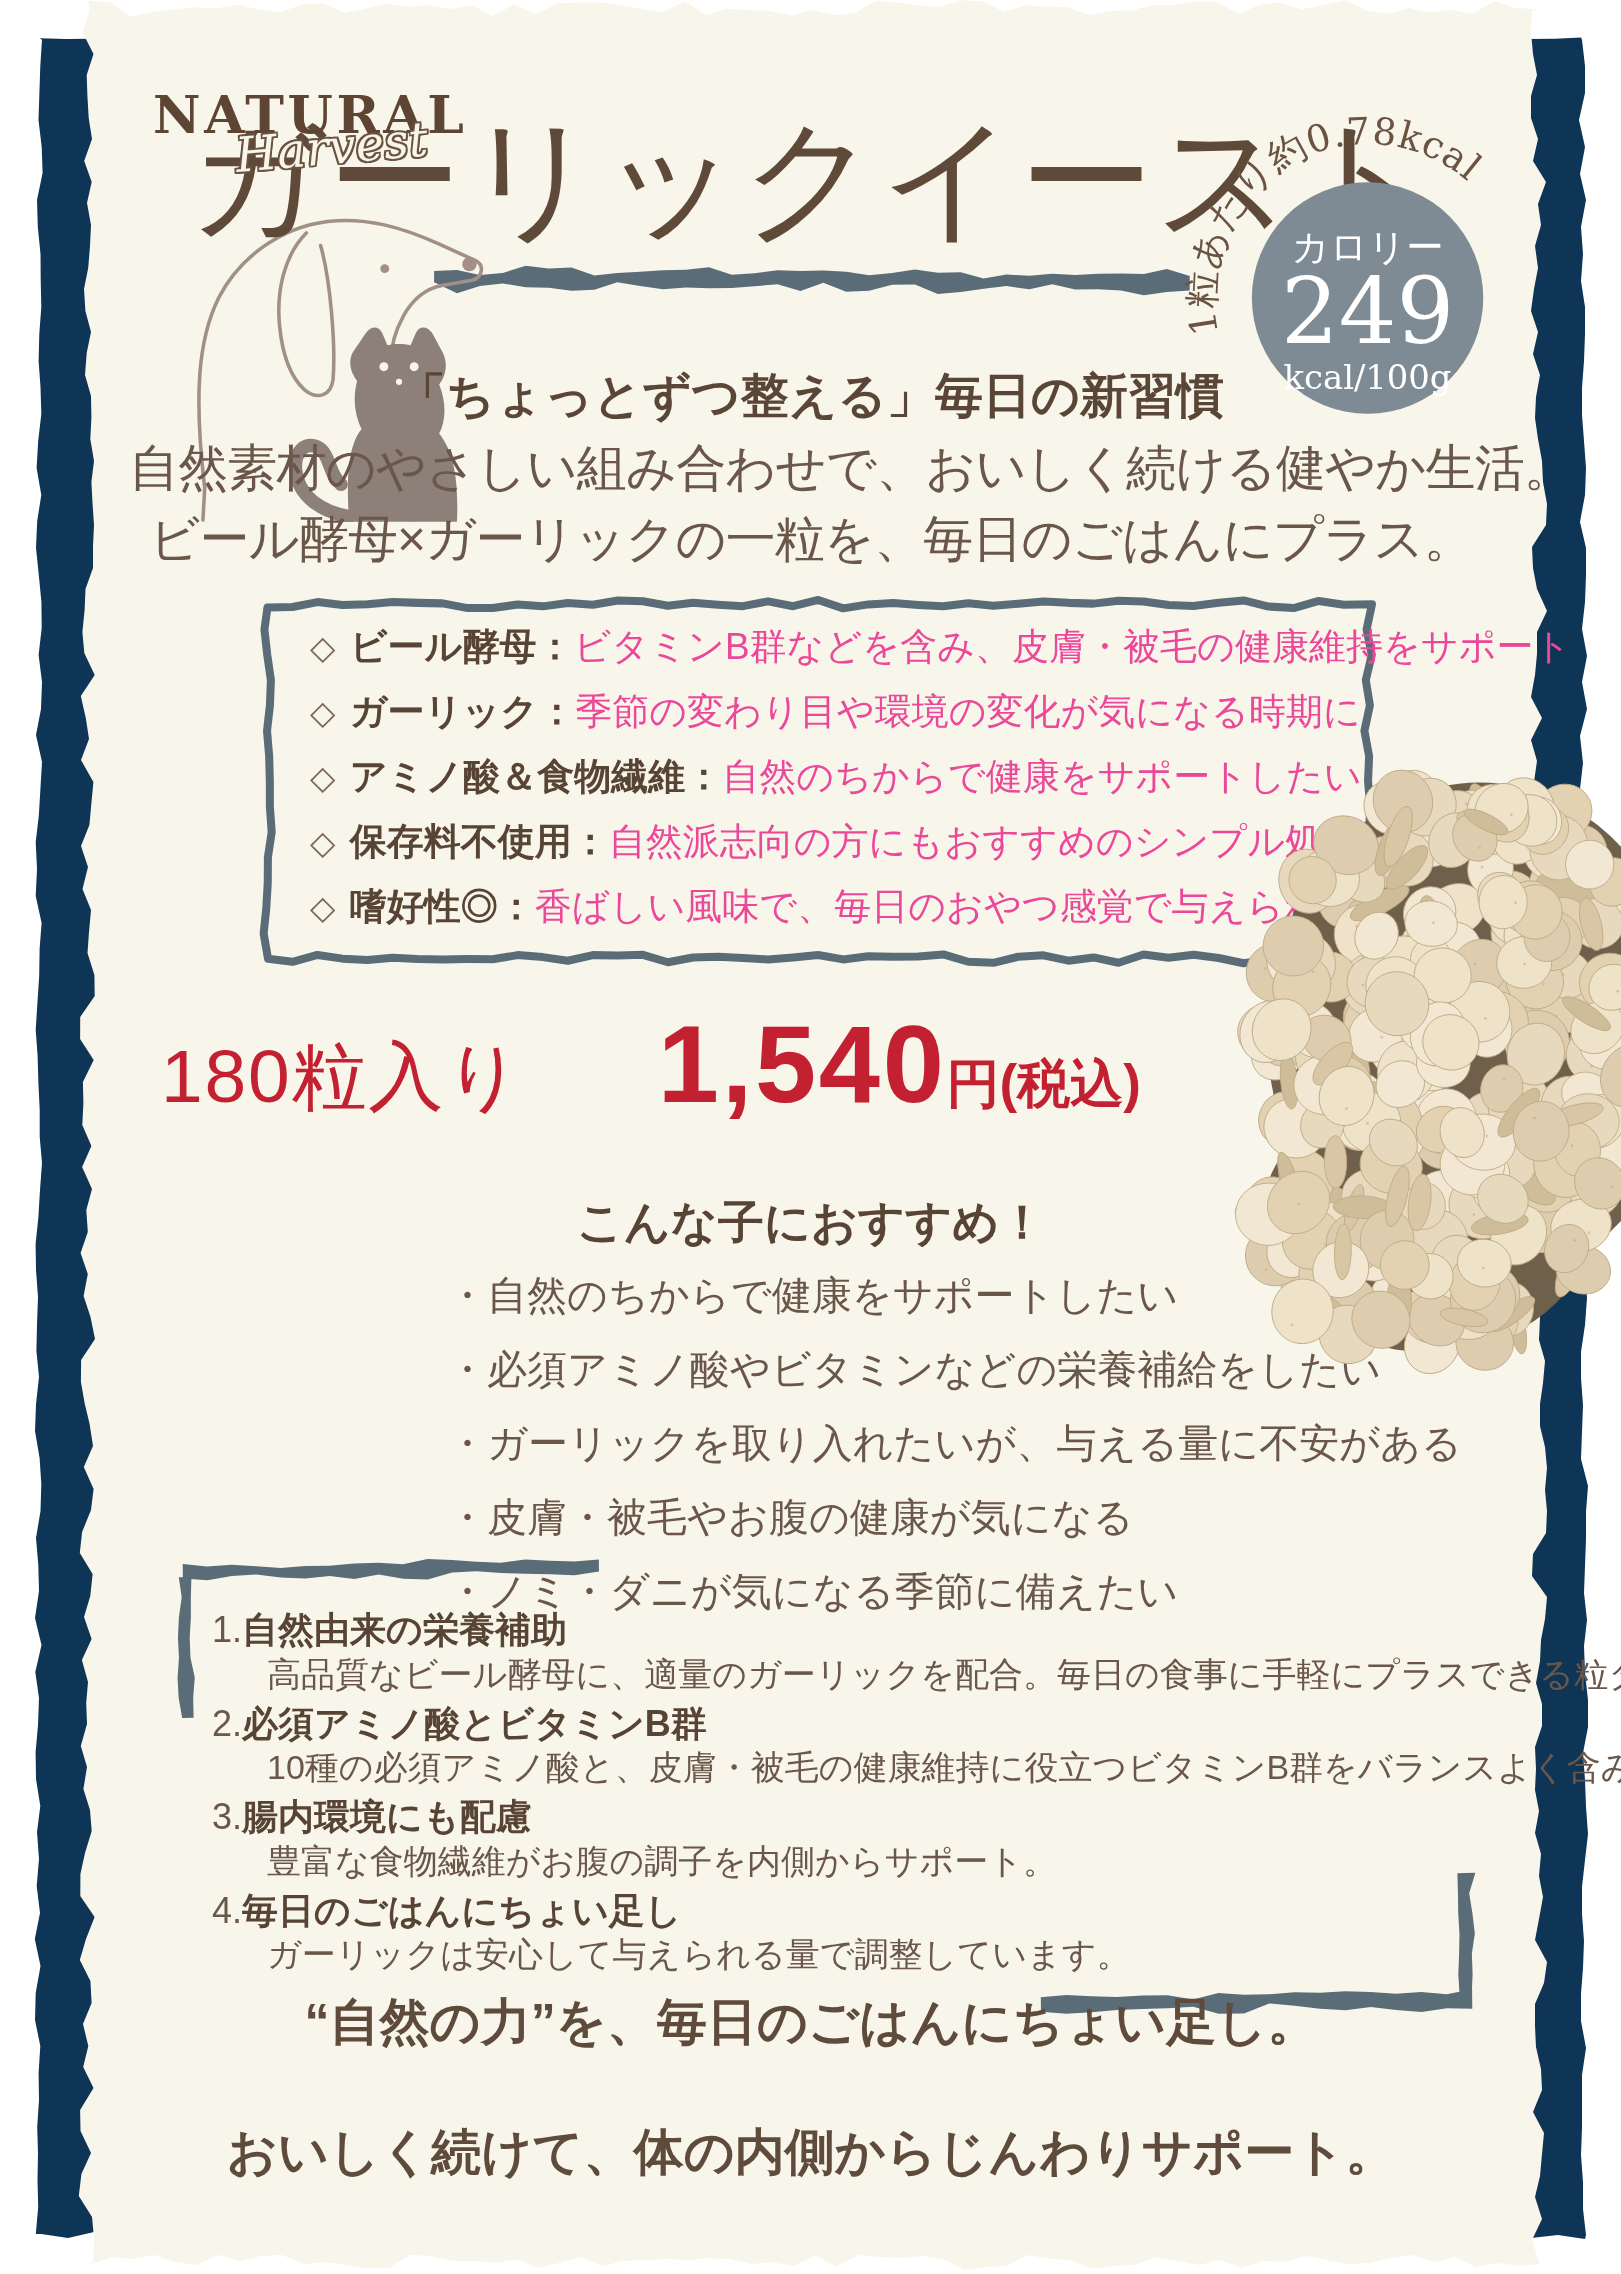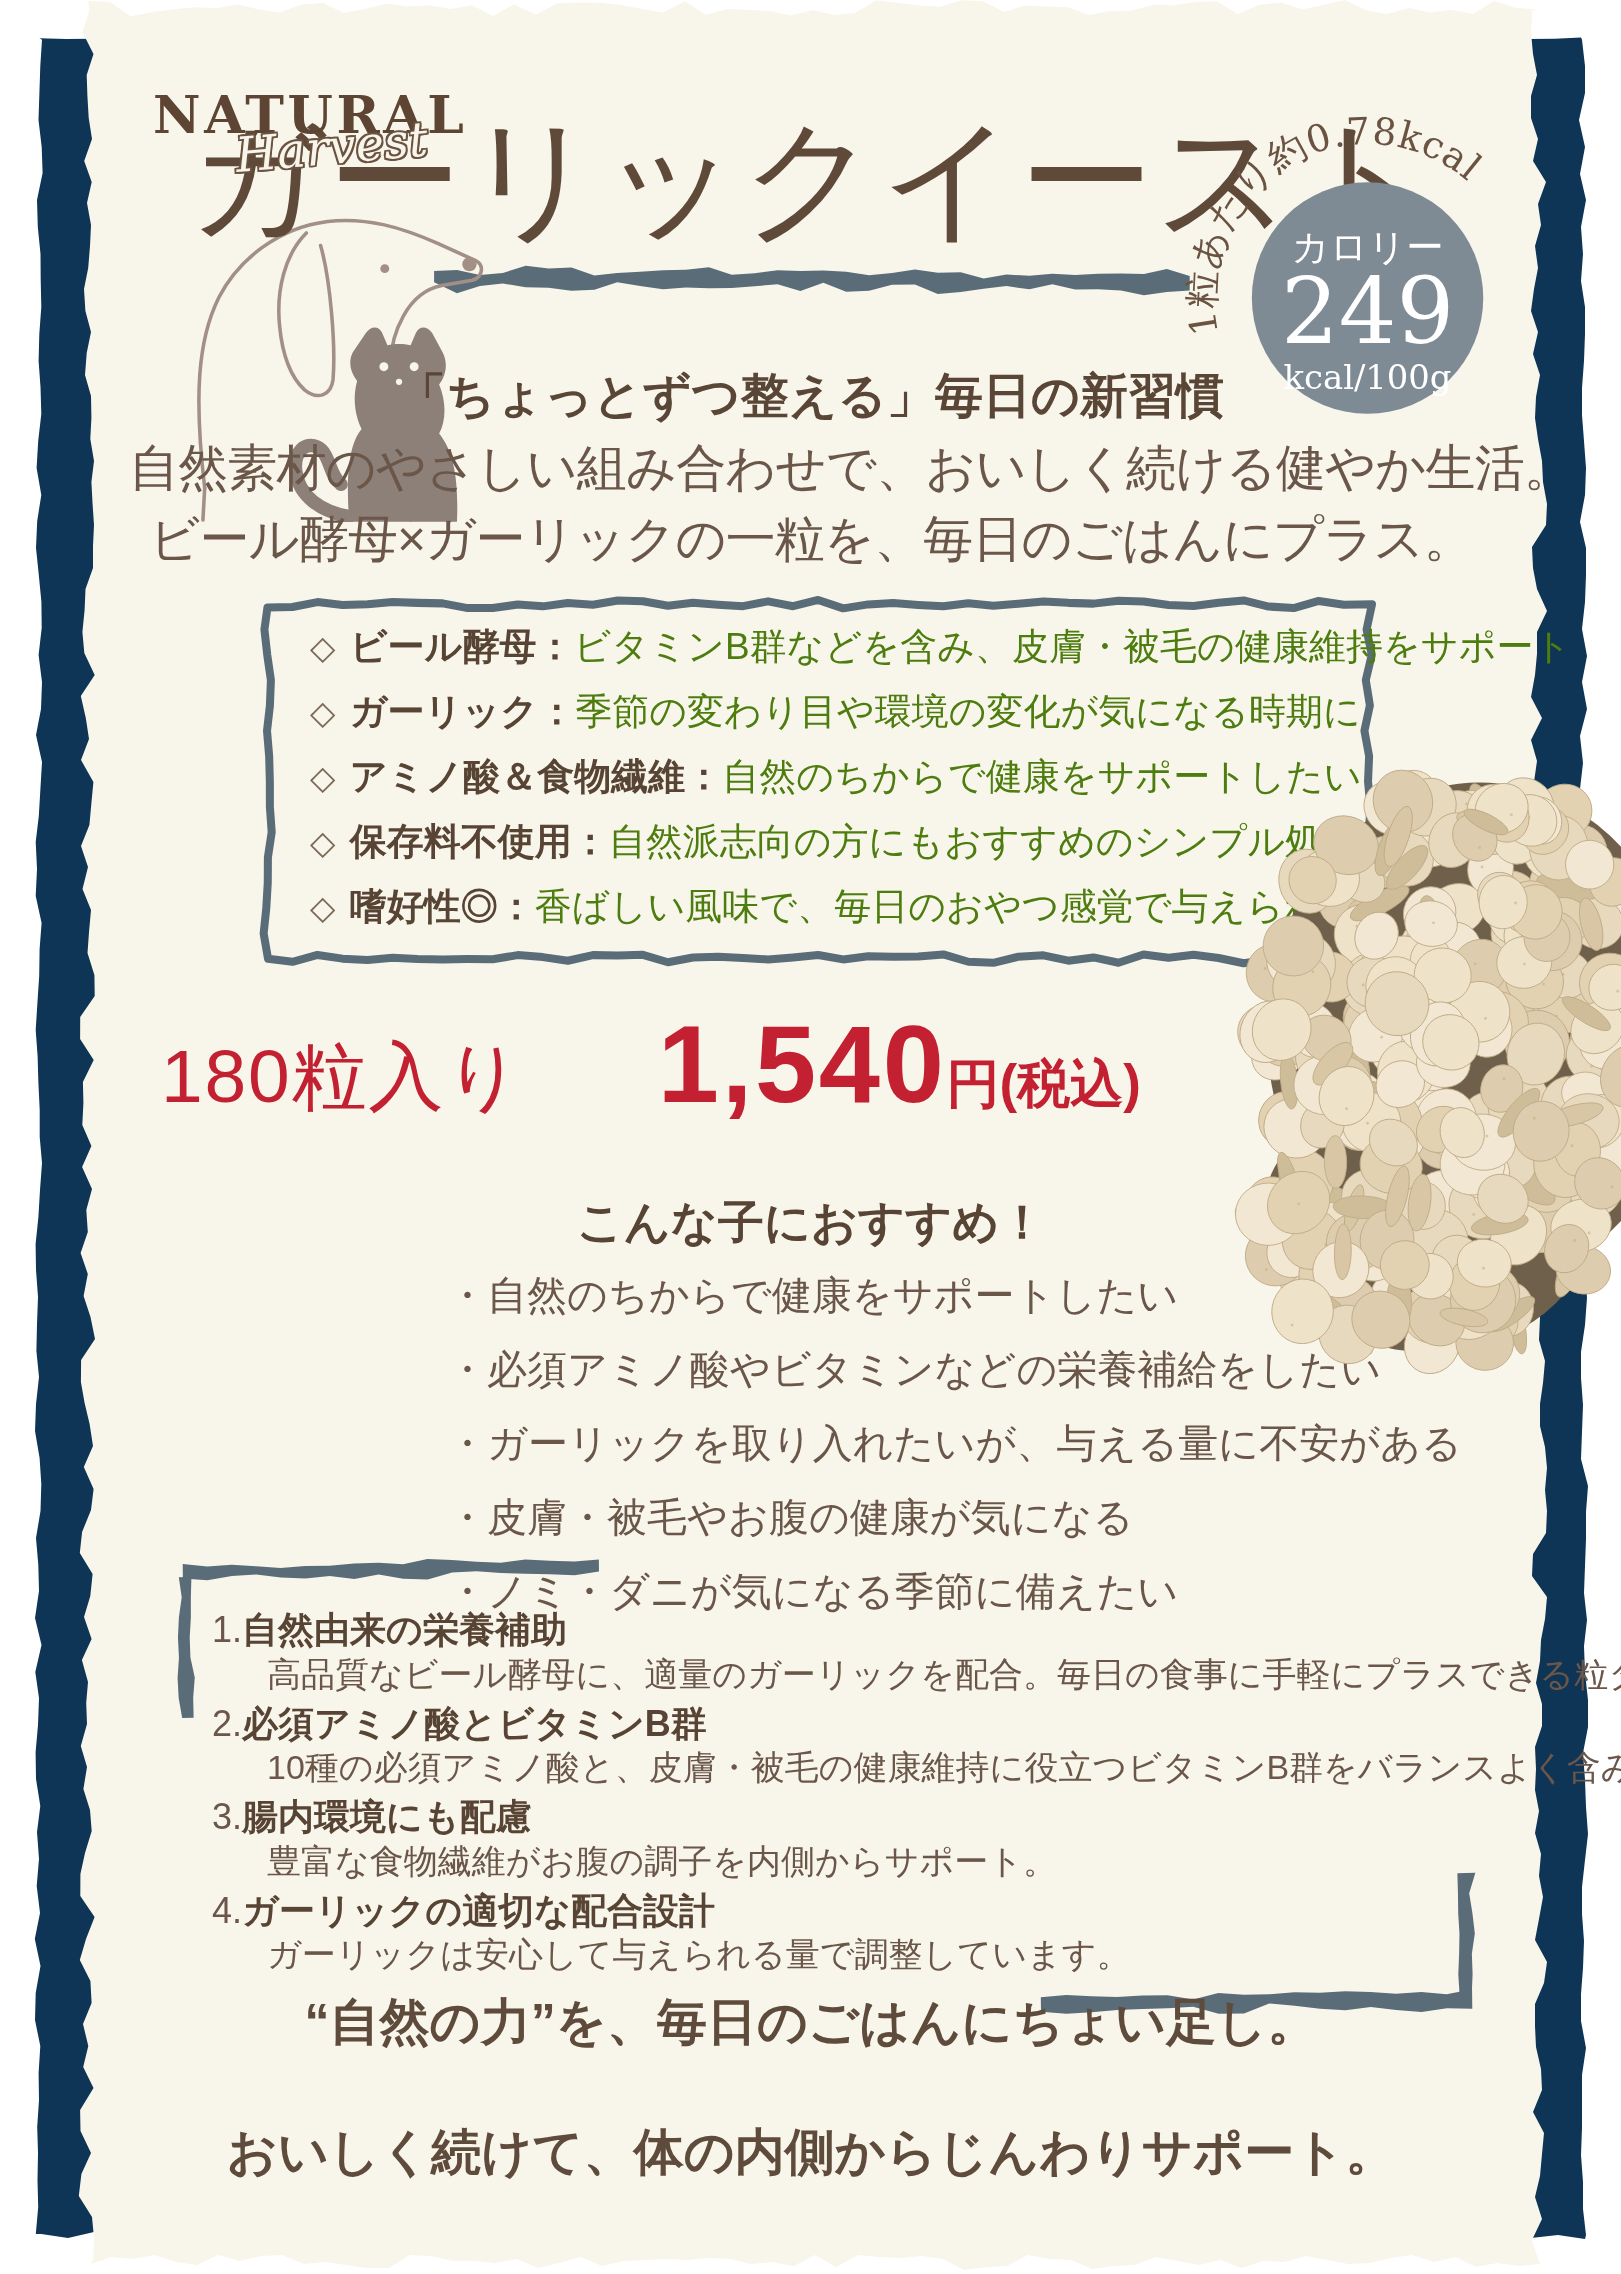--- a/index.html
+++ b/index.html
@@ -37,21 +37,21 @@
     font-size:48px;font-weight:700;color:#5a4636;}
   .intro{left:0;width:1622px;text-align:center;font-size:50px;color:#6b564a;letter-spacing:-0.9px;}
   #intro1{top:435px;padding-left:40px;}
   #intro2{top:506px;}
 
   
   #features{left:310px;top:627px;width:1038px;}
   .feat-row{display:flex;align-items:baseline;font-size:37px;line-height:40px;margin-bottom:24px;white-space:nowrap;}
   .feat-bullet{color:#7b6a58;font-size:33px;margin-right:14.3px;}
   .feat-label{font-weight:700;color:#584434;}
-  .feat-desc{color:#4d7c0f;}
+  .feat-desc{color:#ec4899;}
 
   
   #price-row{left:0;top:1000px;width:1302px;display:flex;justify-content:center;align-items:baseline;color:#c32031;white-space:nowrap;}
   #price-qty{font-size:75px;font-weight:500;letter-spacing:1.8px;}
   #price-amount{font-size:110px;font-weight:700;letter-spacing:2.7px;margin-left:134px;}
   #price-unit{font-size:53px;font-weight:700;}
 
   #rec-heading{left:0;top:1192px;width:1622px;text-align:center;font-size:46px;font-weight:700;color:#584434;}
   #rec-list{left:447px;top:1273px;}
   .rec-item{font-size:40px;line-height:45px;margin-bottom:29px;color:#6b564a;white-space:nowrap;}
@@ -179,21 +179,21 @@
     <span class="pt-num">2.</span><b>必須アミノ酸とビタミンB群</b>
   </div>
   <div class="pt-desc">10種の必須アミノ酸と、皮膚・被毛の健康維持に役立つビタミンB群をバランスよく含みます。</div>
 
   <div class="pt-title">
     <span class="pt-num">3.</span><b>腸内環境にも配慮</b>
   </div>
   <div class="pt-desc">豊富な食物繊維がお腹の調子を内側からサポート。</div>
 
   <div class="pt-title">
-    <span class="pt-num">4.</span><b>ガーリックの適切な配合設計</b>
+    <span class="pt-num">4.</span><b>毎日のごはんにちょい足し</b>
   </div>
   <div class="pt-desc">ガーリックは安心して与えられる量で調整しています。</div>
 </div>
 
 <div class="abs content closing" id="closing1">“自然の力”を、毎日のごはんにちょい足し。</div>
 <div class="abs content closing" id="closing2">おいしく続けて、体の内側からじんわりサポート。</div>
 
 <svg class="abs" id="pills-svg" width="410" height="633" viewBox="0 0 460 710">
     <ellipse cx="300" cy="315" rx="238" ry="282" fill="#6f604b"></ellipse>
     <ellipse cx="242" cy="522" rx="186" ry="150" fill="#6f604b"></ellipse>

